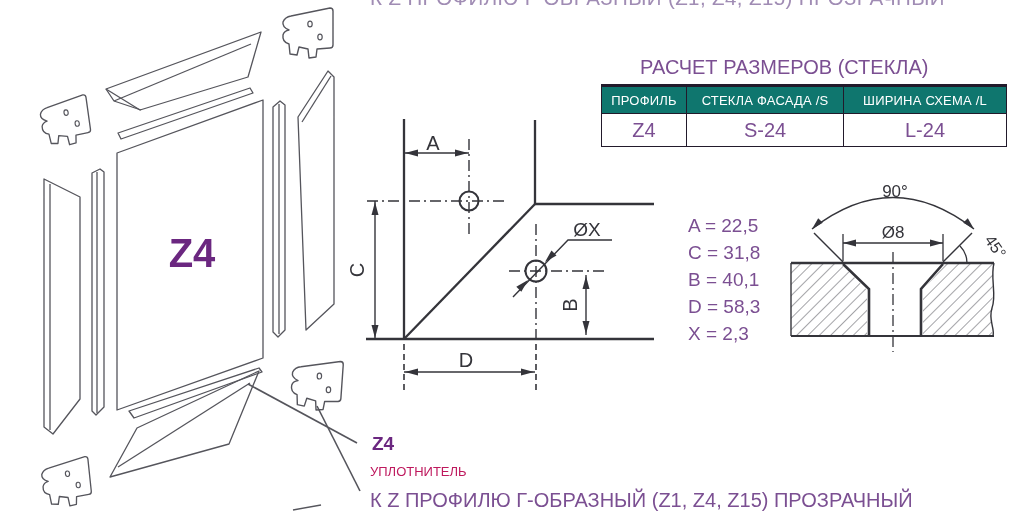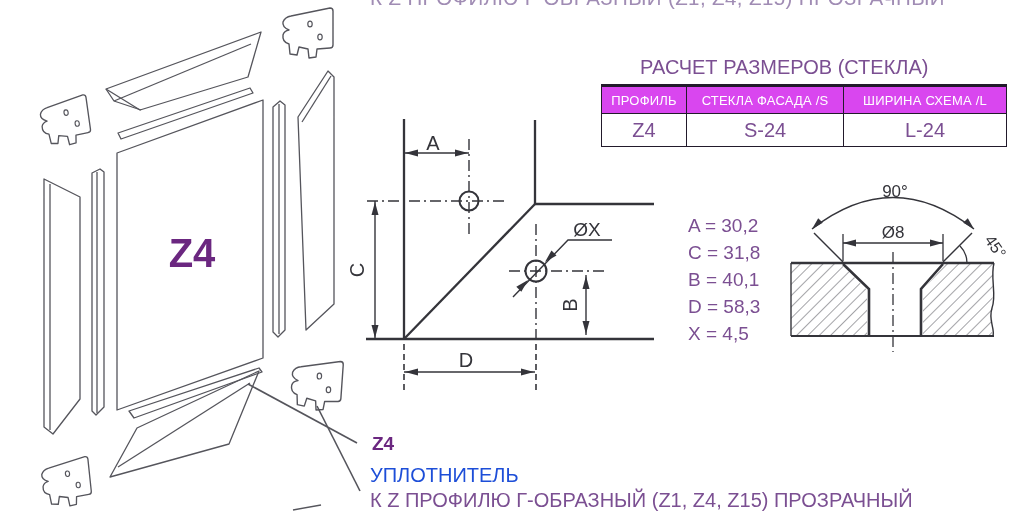--- a/index.html
+++ b/index.html
@@ -14,30 +14,30 @@
     white-space:nowrap;
   }
   .scheme-title{left:370px;top:56px;font-size:20px;line-height:26px;color:#7B4F92;}
   .scheme-title b, .code{color:#6B2780;font-weight:bold;}
   .table-title{left:600px;top:56px;font-size:20px;color:#7B4F92;white-space:nowrap;margin-left:40px;}
   table.glass{
     position:absolute;left:601px;top:84px;width:405px;table-layout:fixed;
     border-collapse:collapse;border:1.5px solid #221A2B;border-top:3px solid #221A2B;
   }
   table.glass th{
-    background:#d946ef;color:#ffffff;font-weight:normal;font-size:13px;
+    background:#0f766e;color:#ffffff;font-weight:normal;font-size:13px;
     height:26px;border:1.5px solid #221A2B;padding:0 2px;letter-spacing:.2px;
   }
   table.glass td{
     background:#ffffff;color:#7B4F92;font-size:20px;text-align:center;
     height:30px;border:1.5px solid #221A2B;
   }
   .values{left:688px;top:212px;font-size:19px;line-height:27px;color:#7B4F92;}
   .prod-code{left:372px;top:433px;font-size:19px;font-weight:bold;color:#6B2780;}
-  .prod-name{left:370px;top:464px;font-size:20px;color:#1d4ed8;}
+  .prod-name{left:370px;top:464px;font-size:13px;color:#be185d;}
   .prod-desc{left:370px;top:489px;font-size:20px;color:#7B4F92;white-space:nowrap;}
 </style>
 </head>
 <body>
 
 <div class="stage">
 
   <svg width="1021" height="514" viewBox="0 0 1021 514">
     <defs>
       <pattern id="hatch" width="8" height="8" patternUnits="userSpaceOnUse" patternTransform="rotate(45)">
@@ -233,24 +233,24 @@
     <tbody>
       <tr>
         <td>Z4</td>
         <td>S-24</td>
         <td>L-24</td>
       </tr>
     </tbody>
   </table>
 
   <div class="abs values">
-    <div>A = 30,2</div>
+    <div>A = 22,5</div>
     <div>C = 31,8</div>
     <div>B = 40,1</div>
     <div>D = 58,3</div>
-    <div>X = 4,5</div>
+    <div>X = 2,3</div>
   </div>
 
   <div class="abs prod-code code">Z4</div>
   <div class="abs prod-name">УПЛОТНИТЕЛЬ</div>
   <div class="abs prod-desc">К Z ПРОФИЛЮ Г-ОБРАЗНЫЙ (Z1, Z4, Z15) ПРОЗРАЧНЫЙ</div>
 
 </div>
 
 </body></html>

